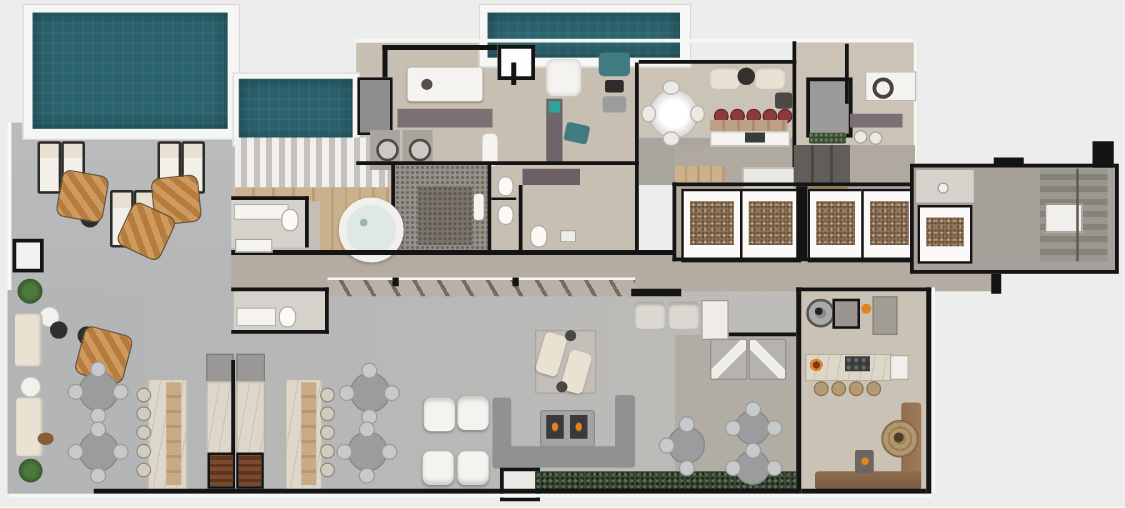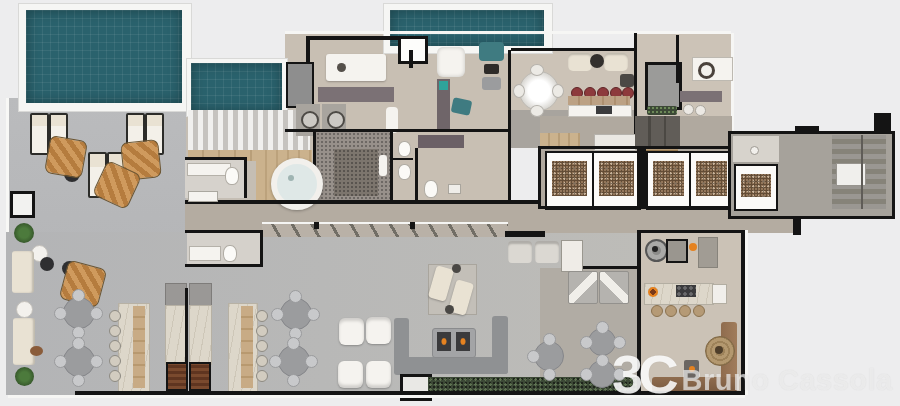--- a/index.html
+++ b/index.html
@@ -311,18 +311,14 @@
   <div class="a" style="left:652px;top:377px;width:85px;height:15px;background:linear-gradient(var(--brown-sofa),#7a5a40);border-radius:3px;"></div>
   <div class="a round" style="left:705px;top:336px;width:28px;height:28px;background:repeating-radial-gradient(circle at 50% 50%,#b3986f 0 3px,#9d8259 3px 5px);border:1px solid #7e6745;"></div>
   <div class="a round" style="left:715px;top:346px;width:8px;height:8px;background:#4e3e2a;"></div>
   <div class="a" style="left:684px;top:360px;width:15px;height:19px;background:#6b6662;border-radius:2px;"></div>
   <div class="a round" style="left:689px;top:366px;width:6px;height:6px;background:var(--fire);"></div>
 
   <div class="wall" style="left:75px;top:391px;width:563px;height:4px;"></div>
   <div class="wall" style="left:641px;top:391px;width:100px;height:4px;"></div>
   <div class="trim" style="left:8px;top:395px;width:737px;height:3px;"></div>
 
-  <div class="watermark">
-    <span class="wm-logo">3C</span>
-    <span class="wm-name">Bruno Cassola</span>
-  </div>
 
 </div>
 
 </body></html>

